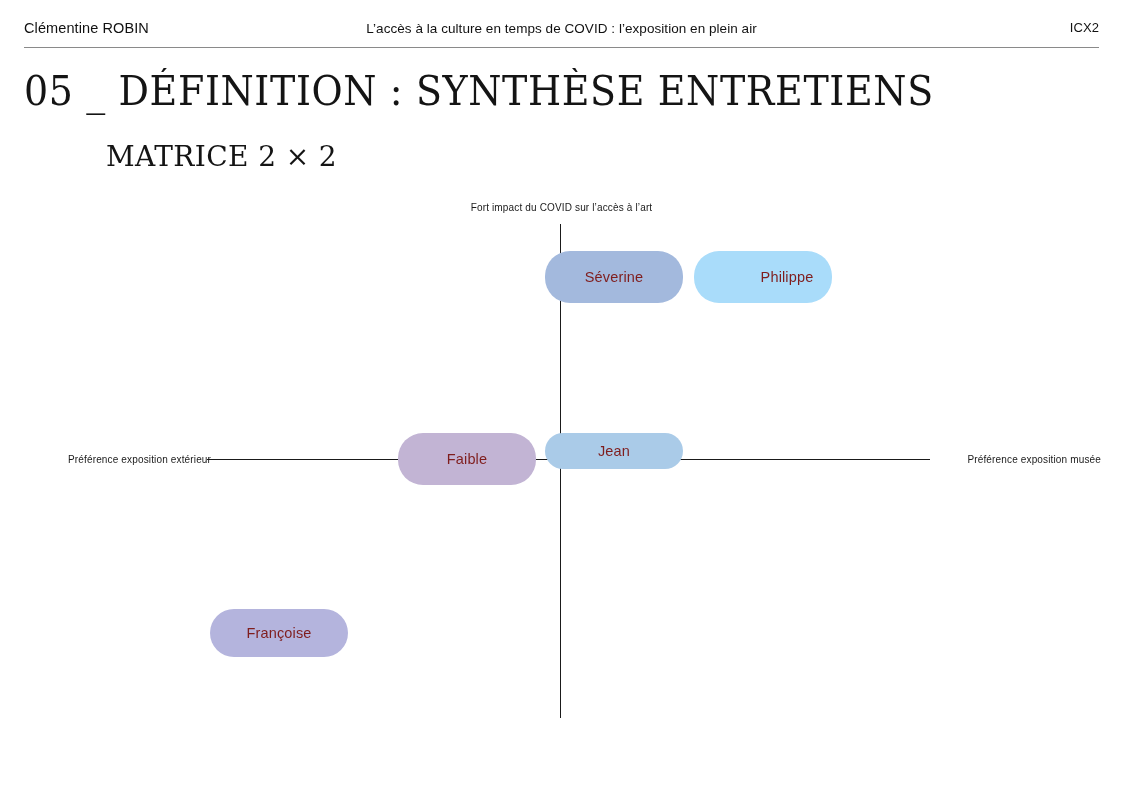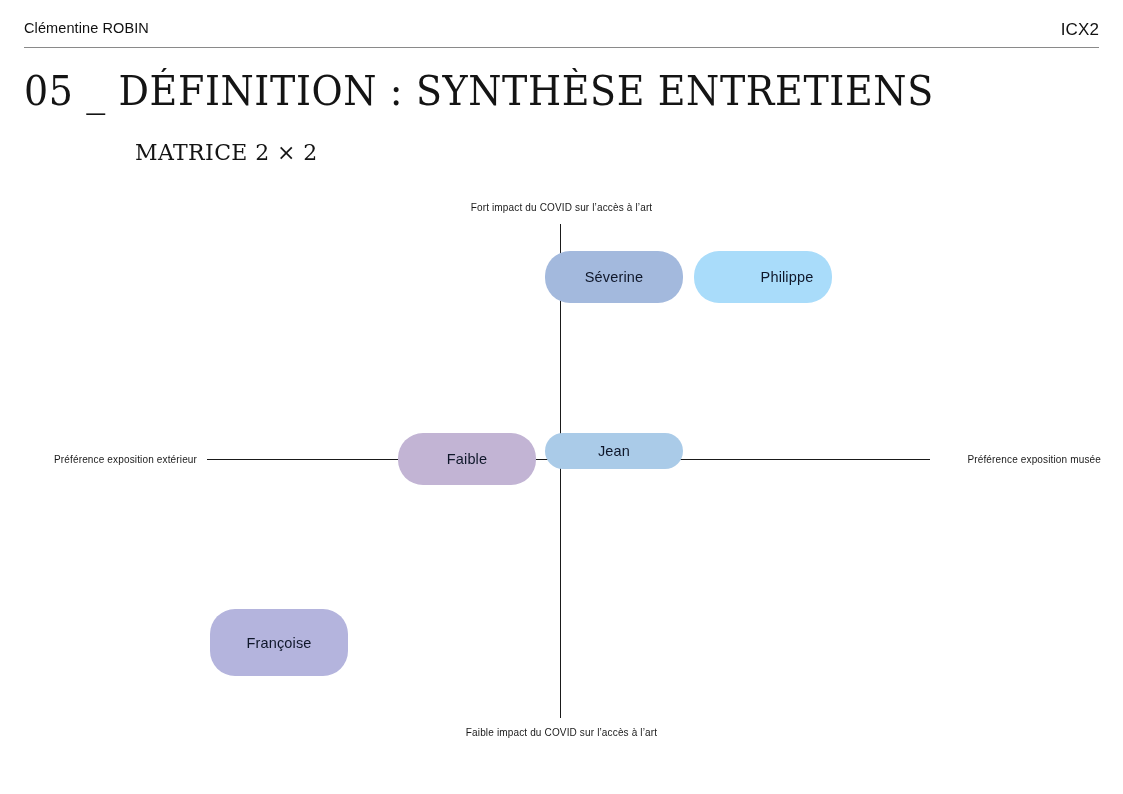--- a/index.html
+++ b/index.html
@@ -50,21 +50,21 @@
     text-align: center;
     font-size: 13.5px;
     letter-spacing: 0.05px;
     white-space: nowrap;
     color: #111;
   }
   .hdr-right {
     position: absolute;
     right: 24px;
     top: 20px;
-    font-size: 17px;
+    font-size: 13px;
     letter-spacing: 0.1px;
     white-space: nowrap;
     color: #111;
   }
 
   
   .slide-title {
     position: absolute;
     left: 24px;
     top: 68px;
@@ -75,26 +75,25 @@
     color: #141414;
     white-space: nowrap;
     transform: scaleY(1.06);
     transform-origin: left top;
   }
   .slide-subtitle {
     position: absolute;
     left: 106px;
     top: 140px;
     font-family: "DejaVu Serif", serif;
-    font-size: 22px;
+    font-size: 28px;
     font-weight: 400;
     letter-spacing: 0.4px;
     color: #141414;
     white-space: nowrap;
-    margin-left: 29px;
   }
 
   
   .matrix {
     position: absolute;
     left: 0;
     top: 0;
     width: 1123px;
     height: 794px;
   }
@@ -128,74 +127,74 @@
     width: 1123px;
     text-align: center;
   }
   .axis-label-bottom {
     left: 0;
     top: 727px;
     width: 1123px;
     text-align: center;
   }
   .axis-label-left {
-    left: 6px;
+    left: 20px;
     top: 454px;
     padding-left: 48px;
   }
   .axis-label-right {
     right: 22px;
     top: 454px;
   }
 
   
   .box {
     position: absolute;
     display: flex;
     align-items: center;
     justify-content: center;
     font-size: 14.5px;
     letter-spacing: 0.15px;
-    color: #0f172a;
+    color: #7f1d1d;
     box-sizing: border-box;
     border-radius: 25px;
   }
 </style>
 </head>
 <body>
 
 <div class="header">
   <div class="hdr-left">Clémentine ROBIN</div>
+  <div class="hdr-center">L’accès à la culture en temps de COVID : l’exposition en plein air</div>
   <div class="hdr-right">ICX2</div>
 </div>
 <div class="header-rule"></div>
 
 <div class="slide-title">05 _ DÉFINITION : SYNTHÈSE ENTRETIENS</div>
 <div class="slide-subtitle">MATRICE 2 × 2</div>
 
 <div class="matrix">
 
   <div class="axis-v"></div>
   <div class="axis-h"></div>
 
   <div class="axis-label axis-label-top">Fort impact du COVID sur l’accès à l’art</div>
-  <div class="axis-label axis-label-bottom">Faible impact du COVID sur l’accès à l’art</div>
   <div class="axis-label axis-label-left">Préférence exposition extérieur</div>
   <div class="axis-label axis-label-right">Préférence exposition musée</div>
 
   <div id="matrix-items">
       <div class="box" style="left: 545px; top: 251px; width: 138px; height: 52px; background: rgb(163, 185, 221);">
         <span>Séverine</span>
       </div>
       <div class="box" style="left: 694px; top: 251px; width: 138px; height: 52px; background: rgb(169, 220, 250); padding-left: 48px;">
         <span>Philippe</span>
       </div>
       <div class="box" style="left: 398px; top: 433px; width: 138px; height: 52px; background: rgb(194, 180, 212);">
         <span>Faible</span>
       </div>
       <div class="box" style="left: 545px; top: 433px; width: 138px; height: 36px; background: rgb(170, 203, 232);">
         <span>Jean</span>
       </div>
-      <div class="box" style="left: 210px; top: 609px; width: 138px; height: 67px; background: rgb(180, 180, 221);">
+      <div class="box" style="left: 210px; top: 609px; width: 138px; height: 48px; background: rgb(180, 180, 221);">
         <span>Françoise</span>
       </div>
     </div>
 </div>
 
 </body></html>

